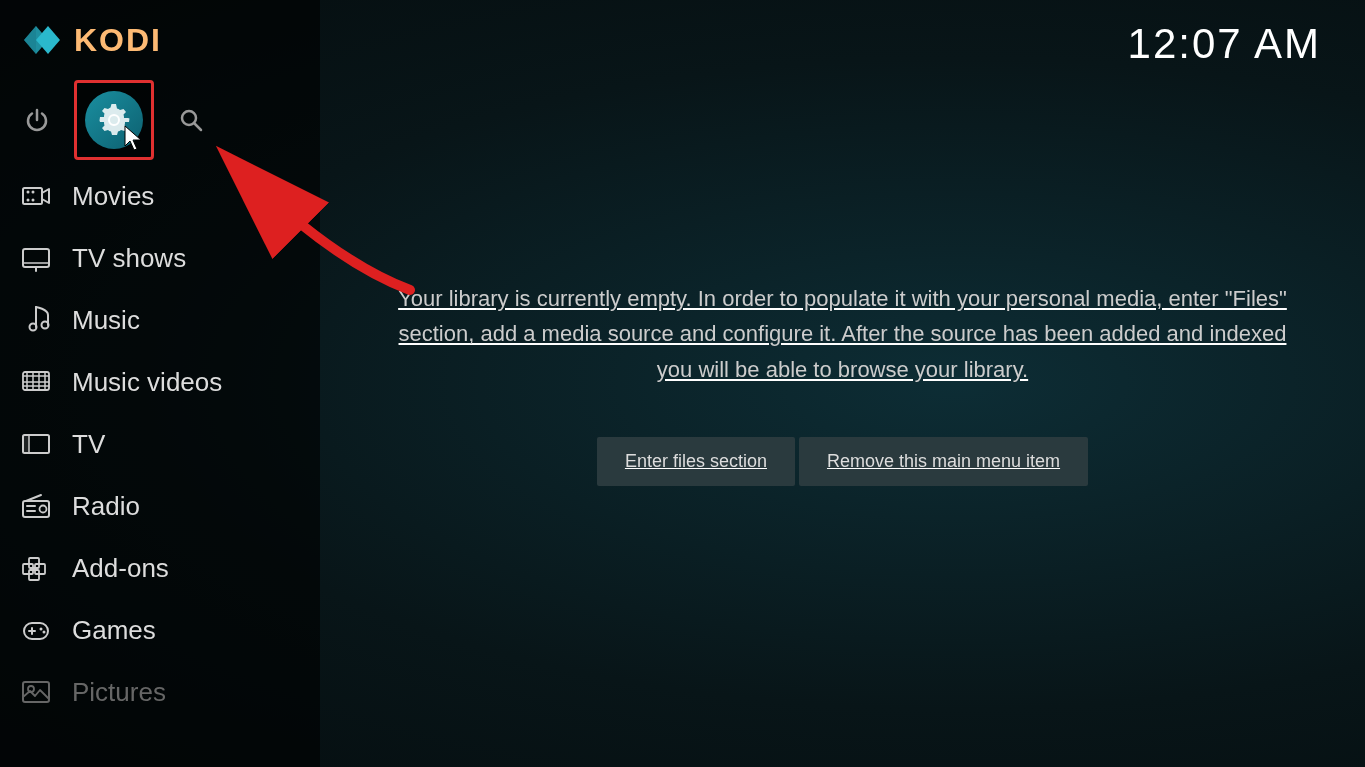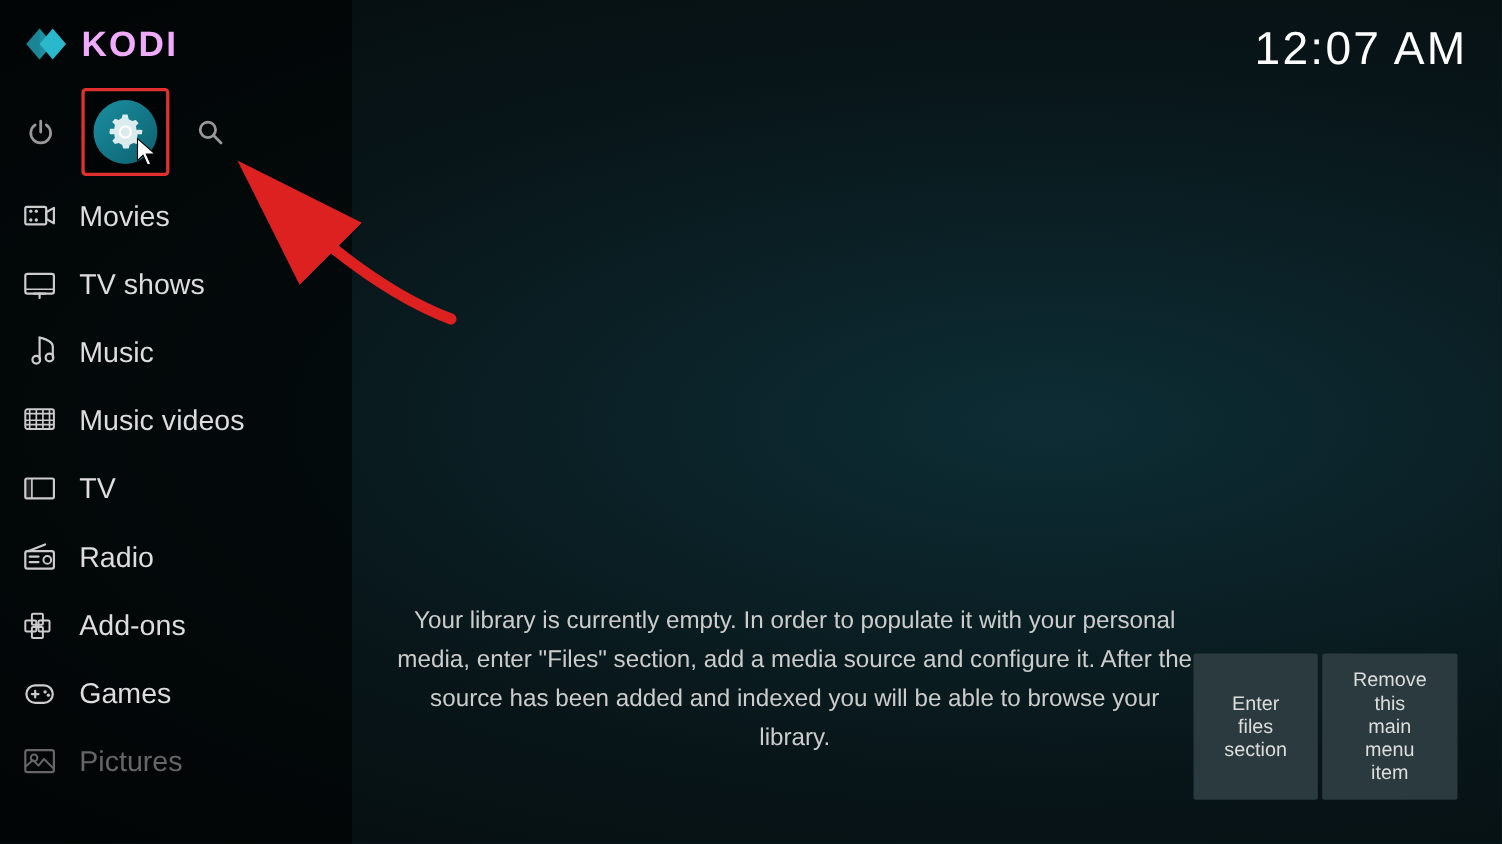--- a/index.html
+++ b/index.html
@@ -46,27 +46,27 @@
     }
 
     .kodi-icon {
       width: 44px;
       height: 44px;
     }
 
     .kodi-title {
       font-size: 32px;
       font-weight: bold;
-      color: #f0abfc;
+      color: #fdba74;
       letter-spacing: 2px;
     }
 
     .time-display {
       position: absolute;
-      right: 31px;
+      right: 44px;
       top: 20px;
       font-size: 42px;
       font-weight: 300;
       color: #fff;
       letter-spacing: 2px;
     }
 
     
     .top-icons {
       display: flex;
@@ -162,24 +162,25 @@
 
     
     .main-content {
       position: absolute;
       left: 320px;
       top: 0;
       right: 0;
       bottom: 0;
       z-index: 1;
       display: flex;
-      flex-direction: row;
-      align-items: flex-end;
+      flex-direction: column;
+      align-items: center;
       justify-content: center;
       padding: 40px;
+      text-decoration: underline;
     }
 
     .library-message {
       text-align: center;
       max-width: 900px;
       margin-bottom: 40px;
     }
 
     .library-message p {
       font-size: 22px;

